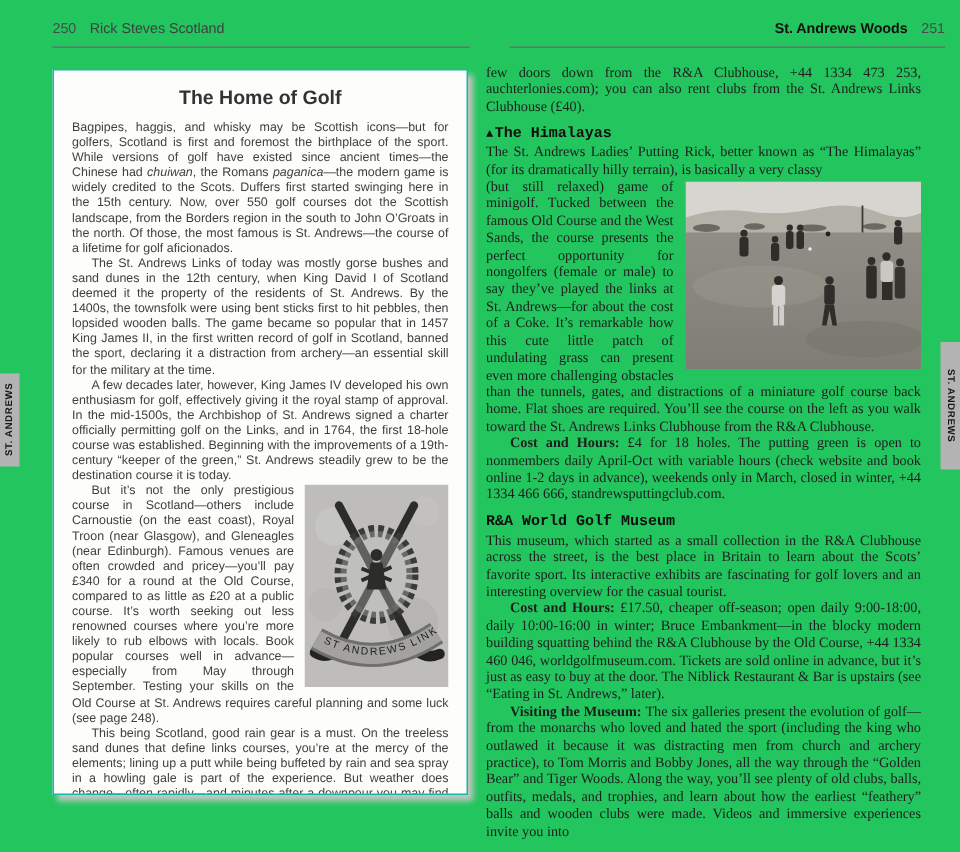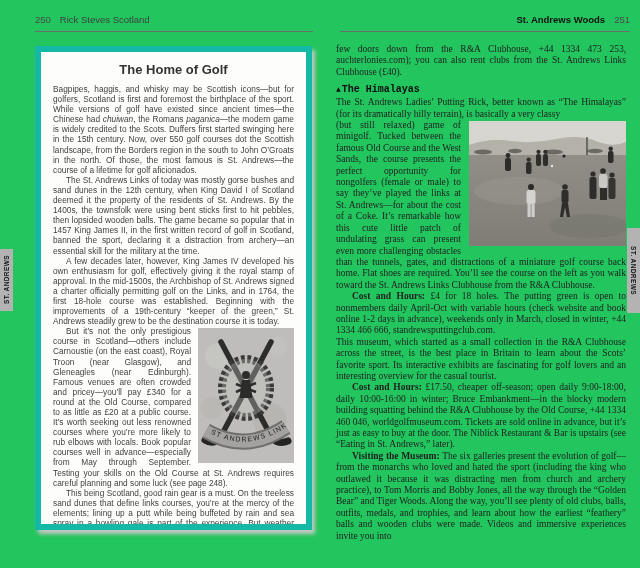--- a/index.html
+++ b/index.html
@@ -8,29 +8,29 @@
   
   .hdr{position:absolute;top:14px;height:17px;border-bottom:1px solid #6e6e6e;
        font-size:9.5px;color:#3f3f3f;}
   .hdr-left{left:35px;width:278px;}
   .hdr-left .pnum{margin-right:9px;color:#4a4a4a;}
   .hdr-right{left:340px;width:290px;text-align:right;}
   .hdr-right .ht{font-weight:bold;color:#101010;}
   .hdr-right .pnum{margin-left:9px;color:#4a4a4a;}
   
   .golf-box{position:absolute;left:35px;top:46px;width:277px;height:484px;box-sizing:border-box;
-            background:#fdfdfc;border:6px solid #14b8a6;box-shadow:3px 4px 4px #c6c6c4;
+            background:#fdfdfc;border:1px solid #14b8a6;box-shadow:3px 4px 4px #c6c6c4;
             padding:8px 12px 6px;overflow:hidden;}
   .golf-box h2{font-size:13px;font-weight:bold;text-align:center;color:#333;margin:2px 0 7px;}
   .bp{font-size:8.3px;line-height:10.1px;color:#3f3f3f;text-align:justify;margin:0;}
   .ind{text-indent:13px;}
   .carving{float:right;width:96px;height:135px;margin:2px 0 3px 7px;}
   .carving svg{display:block;width:100%;height:100%;}
   
-  .right-col{position:absolute;left:336px;top:44px;width:290px;}
+  .right-col{position:absolute;left:324px;top:44px;width:290px;}
   .right-col p{font-family:"Liberation Serif",serif;font-size:9.5px;line-height:11.4px;
                color:#1e1e1e;text-align:justify;margin:0;}
   .right-col h3{font-family:Liberation Mono, monospace;font-size:10px;font-weight:bold;
                 color:#0e0e0e;margin:6px 0 2px;}
   .tri{font-size:8px;margin-right:1px;}
   .indent{text-indent:16px;}
   .wrapblock{overflow:visible;}
   .green-photo{float:right;width:157px;height:125px;margin:1px 0 2px 8px;}
   .green-photo svg{display:block;width:100%;height:100%;}
   
@@ -146,20 +146,21 @@
               <circle cx="143" cy="54" r="2.6" fill="#2e2d29"></circle>
                 <rect x="139.5" y="57" width="7" height="21" rx="2" fill="#35342f"></rect>
             </g>
           </g>
           <circle cx="83" cy="45" r="1.2" fill="#eceae5"></circle>
         </svg>
       </figure>
       <p>(but still relaxed) game of minigolf. Tucked between the famous Old Course and the West Sands, the course presents the perfect opportunity for nongolfers (female or male) to say they’ve played the links at St. Andrews—for about the cost of a Coke. It’s remarkable how this cute little patch of undulating grass can present even more challenging obstacles than the tunnels, gates, and distractions of a miniature golf course back home. Flat shoes are required. You’ll see the course on the left as you walk toward the St. Andrews Links Clubhouse from the R&amp;A Clubhouse.</p>
     </div>
     <p class="indent"><span style="font-weight: bold;">Cost and Hours: </span><span>£4 for 18 holes. The putting green is open to nonmembers daily April-Oct with variable hours (check website and book online 1-2 days in advance), weekends only in March, closed in winter, +44 1334 466 666, standrewsputtingclub.com.</span></p>
+    <h3>R&amp;A World Golf Museum</h3>
     <p>This museum, which started as a small collection in the R&amp;A Clubhouse across the street, is the best place in Britain to learn about the Scots’ favorite sport. Its interactive exhibits are fascinating for golf lovers and an interesting overview for the casual tourist.</p>
     <p class="indent"><span style="font-weight: bold;">Cost and Hours: </span><span>£17.50, cheaper off-season; open daily 9:00-18:00, daily 10:00-16:00 in winter; Bruce Embankment—in the blocky modern building squatting behind the R&amp;A Clubhouse by the Old Course, +44 1334 460 046, worldgolfmuseum.com. Tickets are sold online in advance, but it’s just as easy to buy at the door. The Niblick Restaurant &amp; Bar is upstairs (see “Eating in St. Andrews,” later).</span></p>
     <p class="indent"><span style="font-weight: bold;">Visiting the Museum: </span><span>The six galleries present the evolution of golf—from the monarchs who loved and hated the sport (including the king who outlawed it because it was distracting men from church and archery practice), to Tom Morris and Bobby Jones, all the way through the “Golden Bear” and Tiger Woods. Along the way, you’ll see plenty of old clubs, balls, outfits, medals, and trophies, and learn about how the earliest “feathery” balls and wooden clubs were made. Videos and immersive experiences invite you into</span></p>
   </section>
 
   <div class="tab tab-left">ST. ANDREWS</div>
   <div class="tab tab-right">ST. ANDREWS</div>
 
 </div>
 

